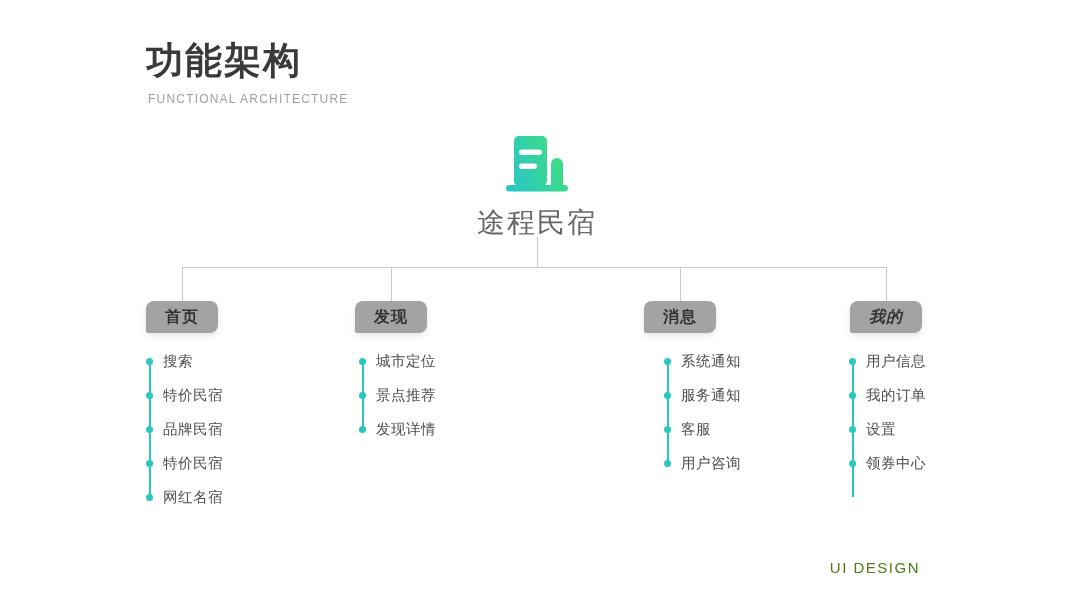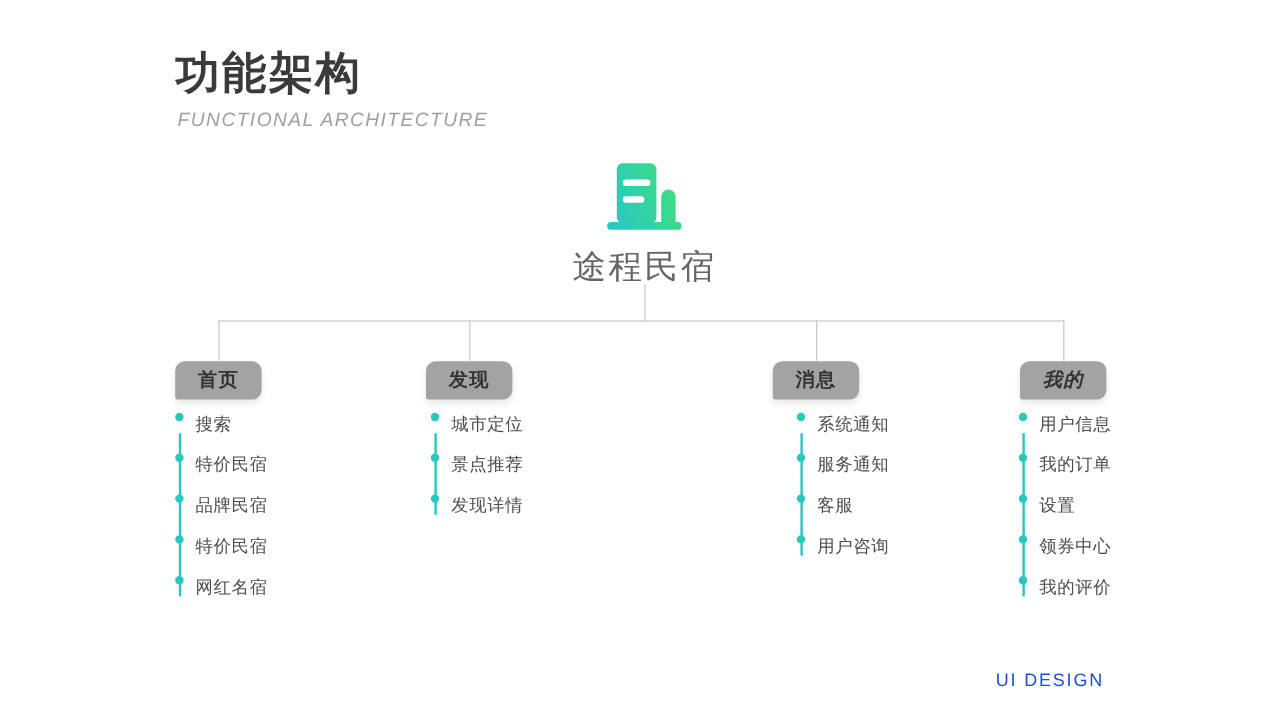--- a/index.html
+++ b/index.html
@@ -17,24 +17,23 @@
     position: absolute;
     left: 146px; top: 36px;
     font-size: 37px;
     font-weight: 700;
     color: #3a3a3a;
     letter-spacing: 2px;
   }
   .page-subtitle {
     position: absolute;
     left: 148px; top: 92px;
-    font-size: 16px;
+    font-size: 12px;
     color: #9f9f9f;
     letter-spacing: 1.2px;
-    font-style: italic;
   }
 
   
   .root-icon {
     position: absolute;
     left: 501px; top: 128px;
     width: 68px; height: 64px;
   }
   .root-label {
     position: absolute;
@@ -94,39 +93,40 @@
     background: #29c7be;
   }
   .col-line-5 { height: 136px; } 
   .col-line-4 { height: 102px; } 
   .col-line-3 { height: 68px;  } 
 
   .branch-item {
     position: relative;
     height: 34px;
     display: flex;
+    align-items: center;
   }
   .dot {
     width: 7px; height: 7px;
     border-radius: 50%;
     background: #29c7be;
     margin-right: 10px;
     flex: 0 0 auto;
   }
   .item-label {
     font-size: 14.5px;
     color: #4d4d4d;
     letter-spacing: 0.5px;
   }
 
   .footer-label {
     position: absolute;
     right: 147px; top: 559px;
     font-size: 15px;
-    color: #1d4ed8;
+    color: #4d7c0f;
     letter-spacing: 1.5px;
   }
 </style>
 </head>
 <body>
 
 <div class="canvas">
 
   <div class="page-title">功能架构</div>
   <div class="page-subtitle">FUNCTIONAL ARCHITECTURE</div>
@@ -229,21 +229,17 @@
       <span class="item-label">我的订单</span>
     </div>
     <div class="branch-item">
       <span class="dot"></span>
       <span class="item-label">设置</span>
     </div>
     <div class="branch-item">
       <span class="dot"></span>
       <span class="item-label">领券中心</span>
     </div>
-    <div class="branch-item">
-      <span class="dot"></span>
-      <span class="item-label">我的评价</span>
-    </div>
   </div>
 
   <div class="footer-label">UI DESIGN</div>
 
 </div>
 
 </body></html>

